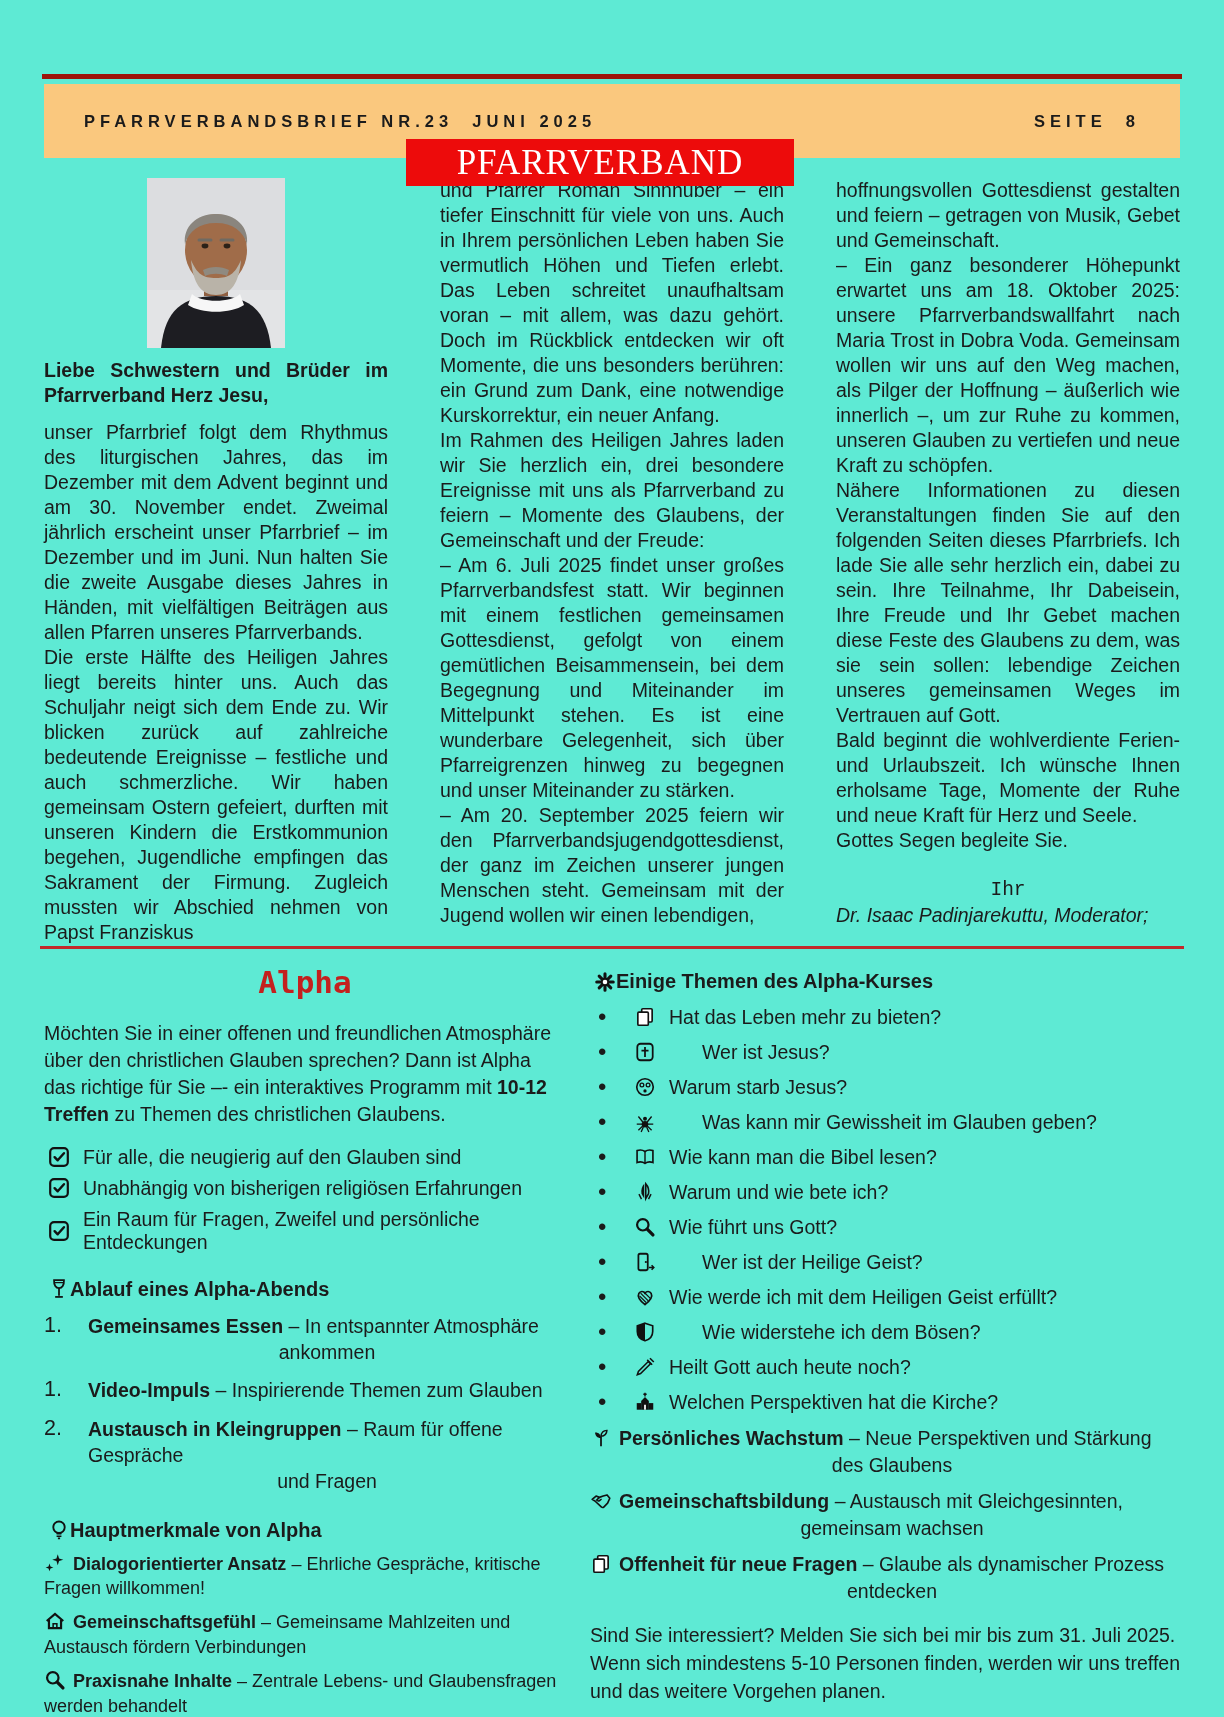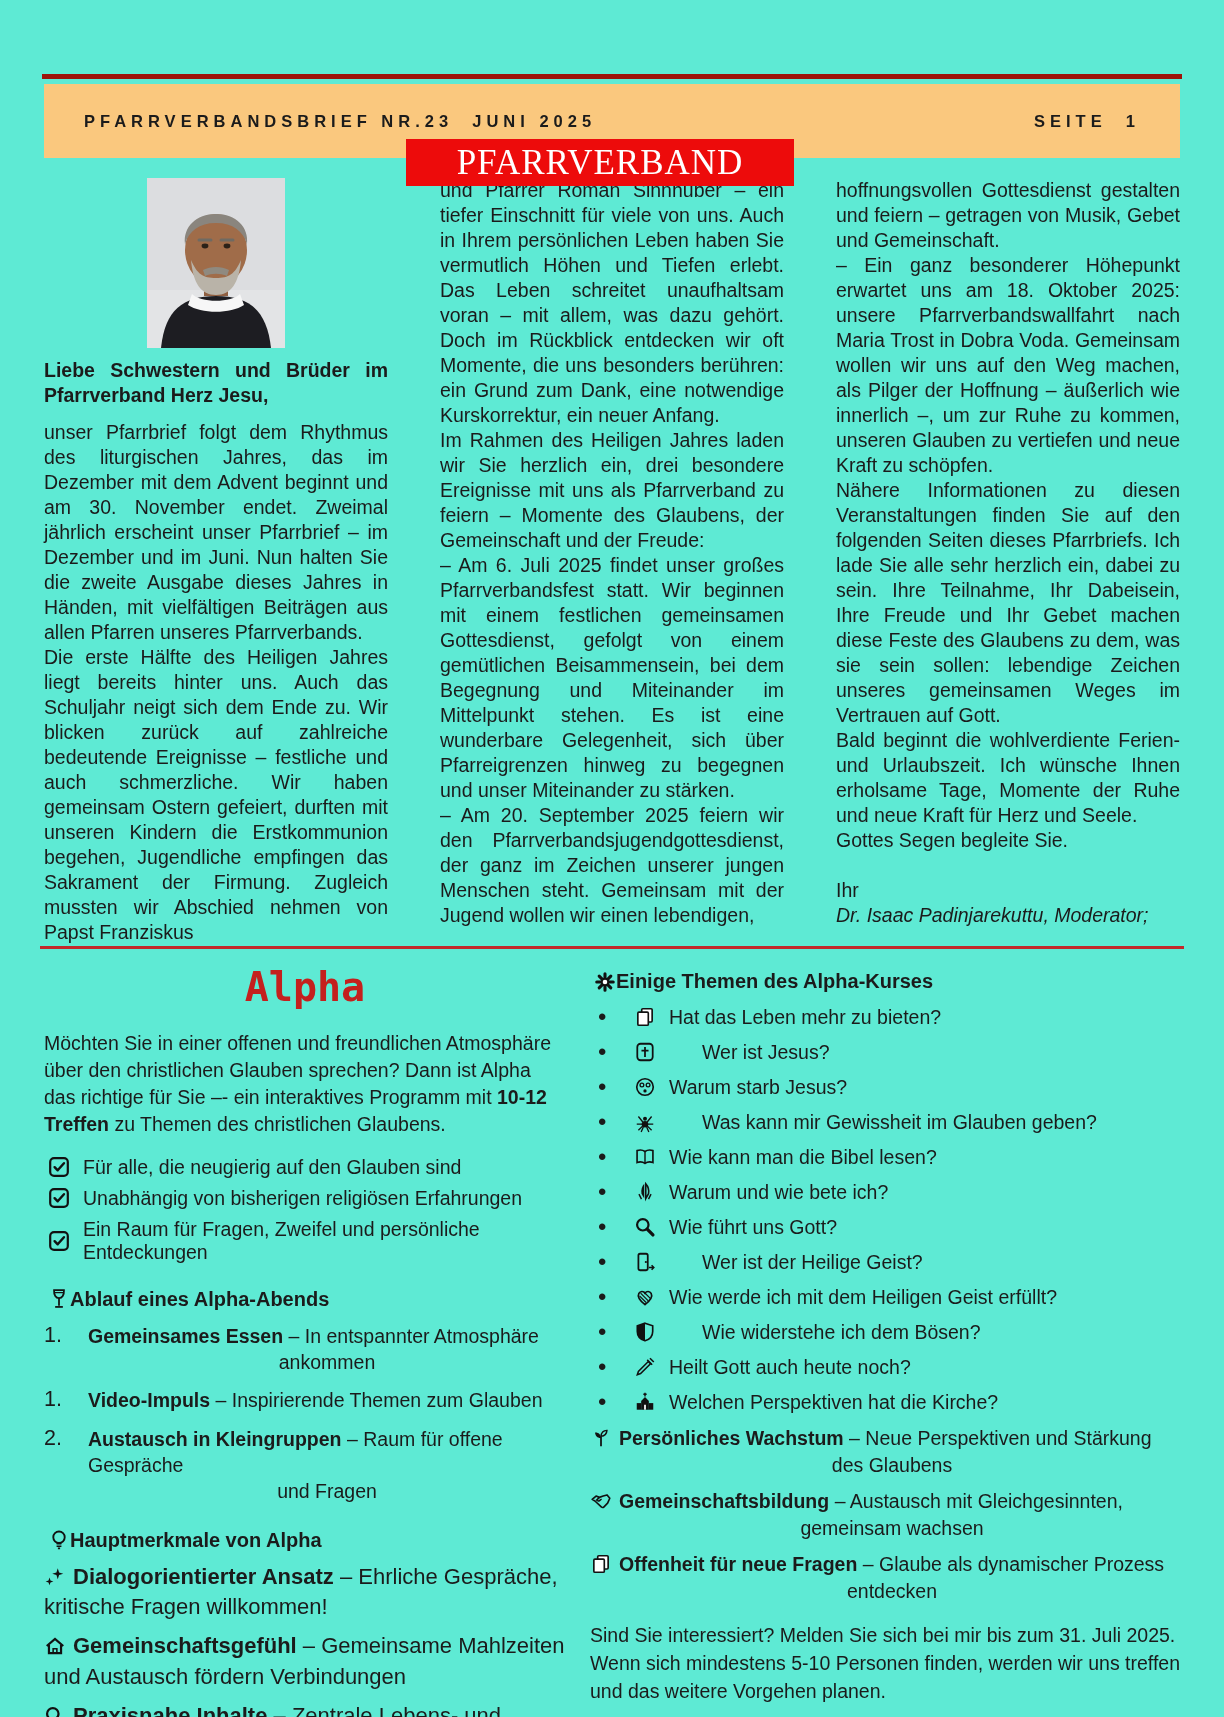--- a/index.html
+++ b/index.html
@@ -17,64 +17,64 @@
           display:flex;align-items:center;justify-content:center;letter-spacing:1px;z-index:2;}
 
   
   .letter{position:absolute;top:178px;left:44px;width:1136px;display:flex;gap:52px;
           font-size:19.5px;line-height:25px;text-align:justify;}
   .letter .col{width:344px;}
   .letter p{margin:0;}
   .photo{width:138px;height:170px;margin:0 auto 10px;}
   .photo svg{display:block;width:100%;height:100%;}
   .salutation{font-weight:bold;margin-bottom:12px !important;}
-  .closing{margin-top:25px !important;text-align:left;}
+  .closing{margin-top:25px !important;text-align:center;font-family:Liberation Mono, monospace;}
   .sig{font-style:italic;text-align:left;}
 
   .divider{position:absolute;top:946px;left:40px;right:40px;border:none;
            border-top:3.5px solid #C2292B;margin:0;}
 
   
   .alpha{position:absolute;top:960px;left:44px;right:30px;display:flex;gap:24px;}
   .alpha-left{width:522px;}
   .alpha-right{flex:1;}
-  .alpha-title{font-family:"DejaVu Sans Mono",monospace;color:#C4201E;font-size:40px;
+  .alpha-title{font-family:"DejaVu Sans Mono",monospace;color:#C4201E;font-size:31px;
                font-weight:bold;text-align:center;margin:4px 0 20px;}
   .intro{font-size:19.5px;line-height:1.38;margin:0 0 18px;}
   .icon{display:inline-block;width:22px;height:22px;flex:none;}
   .icon svg{width:100%;height:100%;display:block;}
   .icon.inline{vertical-align:-4px;margin-right:7px;}
   .check-row{display:flex;align-items:center;gap:13px;margin:8px 0 8px 4px;font-size:19.5px;}
   .h-icon{display:flex;align-items:center;gap:0;font-size:20px;font-weight:bold;
           margin:24px 0 10px 4px;}
   .step{display:flex;gap:16px;font-size:19.5px;margin:12px 0;}
   .step .num{font-size:21.5px;width:28px;flex:none;}
   .step .step-body{flex:1;}
   .step p{margin:0;line-height:1.35;}
   .step .cont{text-align:center;}
-  .feature{font-size:22px;line-height:1.38;margin:9px 0;}
+  .feature{font-size:18px;line-height:1.38;margin:9px 0;}
   .theme{display:flex;align-items:center;margin:7px 0;font-size:19.5px;}
   .theme::before{content:"\2022";font-size:24px;width:44px;flex:none;padding-left:8px;box-sizing:border-box;}
   .theme .icon{margin-right:13px;}
   .theme.indent .icon{margin-right:46px;}
   .benefit{font-size:19.5px;line-height:1.38;margin:9px 0;}
   .benefit .cont{text-align:center;}
   .cont:empty{display:none;}
   .interest{font-size:19.5px;line-height:1.42;margin:18px 0 14px;}
 </style>
 </head>
 <body>
 
 <div class="page">
 
   <div class="top-rule"></div>
 
   <header class="masthead">
     <span>PFARRVERBANDSBRIEF NR.23  JUNI 2025</span>
-    <span>SEITE  1</span>
+    <span>SEITE  8</span>
   </header>
 
   <div class="banner">PFARRVERBAND</div>
 
   <section class="letter">
     <div class="col">
       <div class="photo">
         <svg viewBox="0 0 138 170">
           <rect width="138" height="170" fill="#e3e4e6"></rect>
           <rect width="138" height="112" fill="#dcdde0"></rect>

